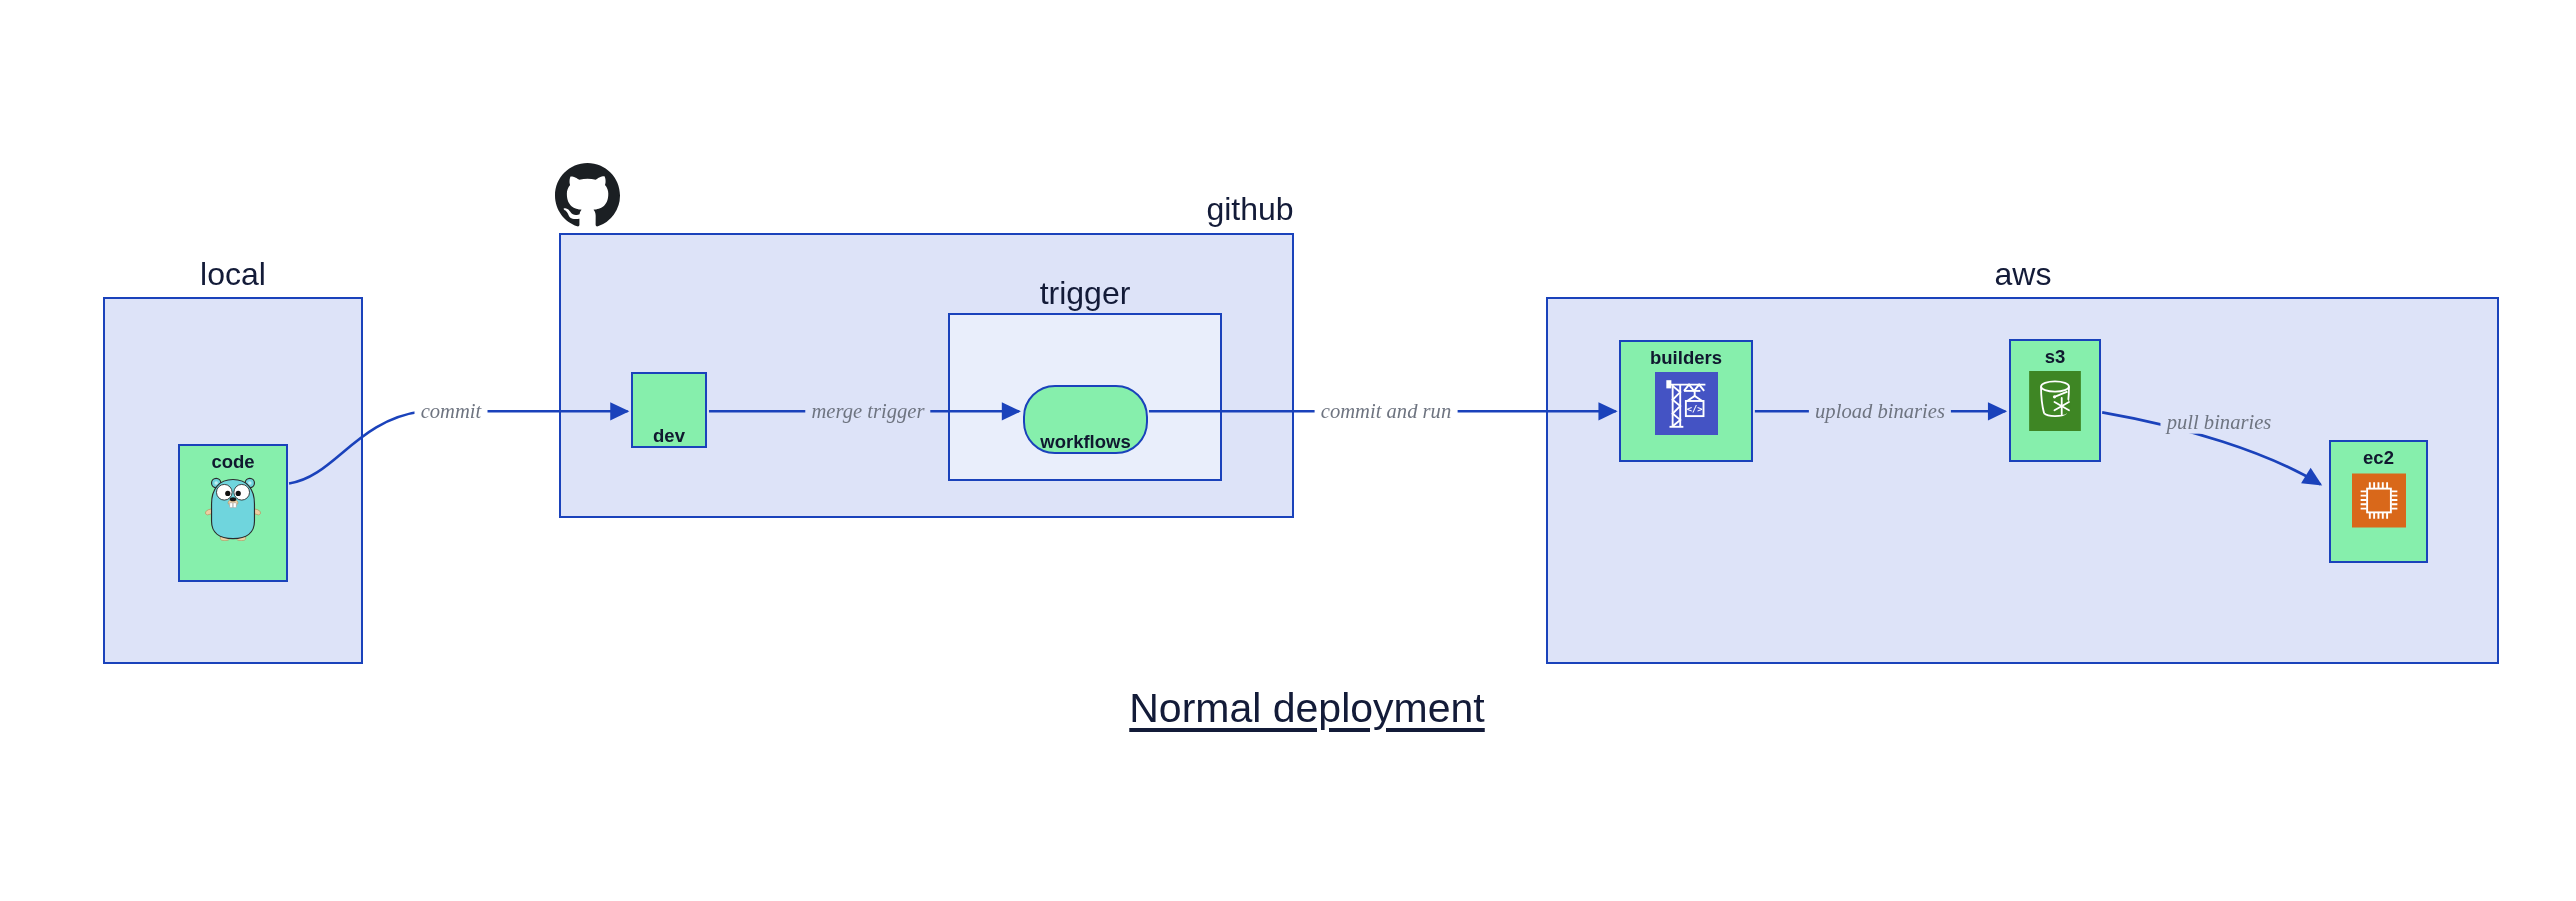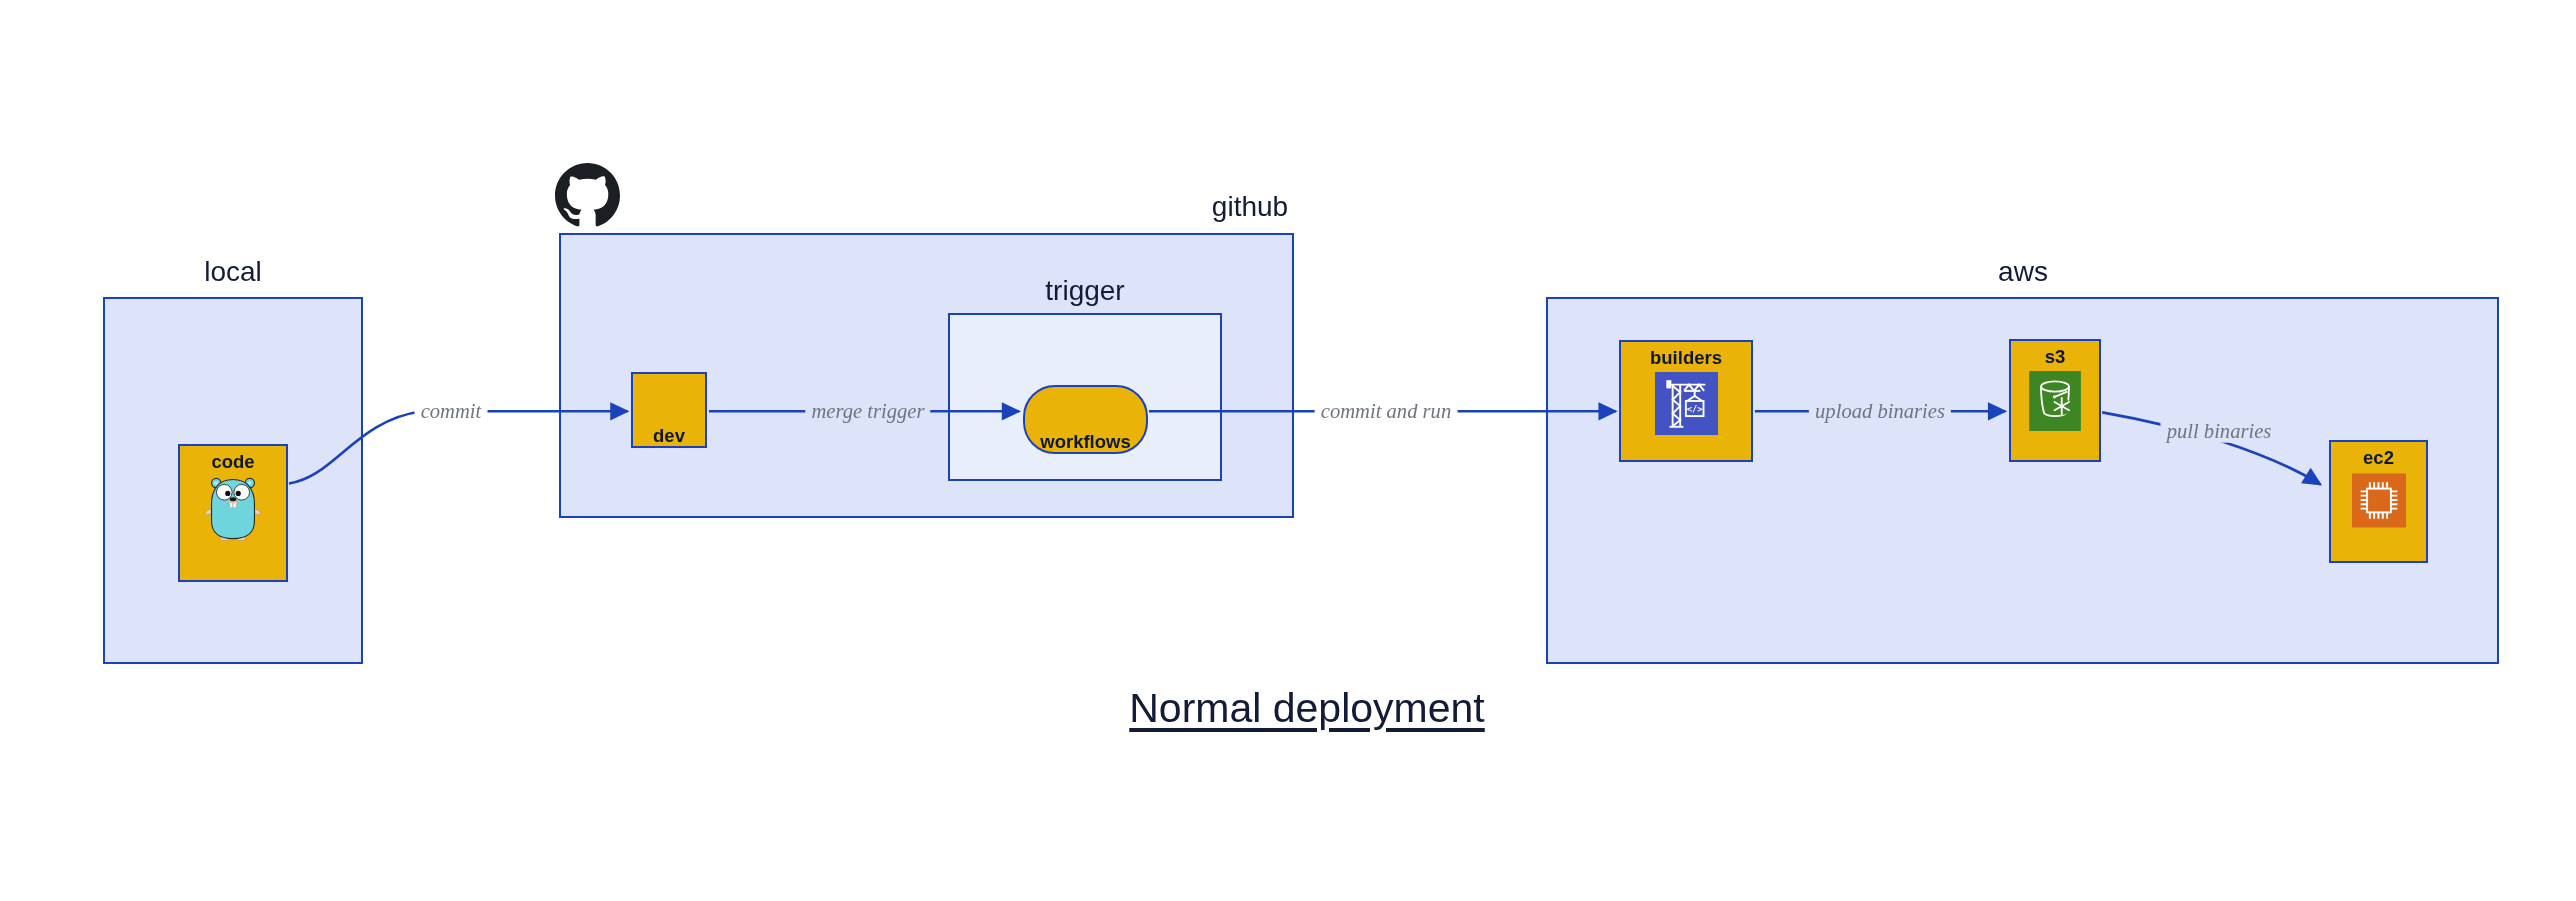--- a/index.html
+++ b/index.html
@@ -1,23 +1,23 @@
 <!DOCTYPE html>
 <html style="font-size:8.2px"><head>
 <meta charset="utf-8">
 <style>
   html,body{margin:0;padding:0;background:#ffffff;}
   body{width:2604px;height:902px;position:relative;font-family:"Liberation Sans",sans-serif;overflow:hidden;}
   .stage{position:absolute;left:0;top:0;width:2604px;height:902px;background:#ffffff;}
 
   .container{position:absolute;background:#dde3f8;border:2.6px solid #1a42bb;box-sizing:border-box;z-index:1;}
   .subcontainer{position:absolute;background:#e9eefb;border:2.6px solid #1a42bb;box-sizing:border-box;z-index:2;}
-  .container-label{position:absolute;transform:translateX(-50%);font-size:28px;font-weight:500;color:#131b38;z-index:2;white-space:nowrap;}
+  .container-label{position:absolute;transform:translateX(-50%);font-size:32px;font-weight:500;color:#131b38;z-index:2;white-space:nowrap;}
 
-  .node{position:absolute;background:#eab308;border:2.6px solid #1a42bb;box-sizing:border-box;z-index:3;
+  .node{position:absolute;background:#86efac;border:2.6px solid #1a42bb;box-sizing:border-box;z-index:3;
         display:flex;flex-direction:column;align-items:center;}
   .node-label{font-weight:bold;font-size:18.5px;color:#10182f;margin-top:6.2px;line-height:1.1;}
   .node.center{justify-content:flex-end;}
   .node.center .node-label{margin-top:0;}
 
   .edges-svg{position:absolute;left:0;top:0;width:2604px;height:902px;z-index:5;pointer-events:none;}
   .edge-label{position:absolute;transform:translate(-50%,-50%);font-style:italic;font-size:20.6px;color:#6e7480;
               padding:0 6.2px;z-index:6;white-space:nowrap;line-height:1.1;font-family:Liberation Serif, serif;}
   .bg-white{background:#ffffff;}
   .bg-fill{background:#dde3f8;}
@@ -159,18 +159,18 @@
       <path d="M 2230 798 L 3136 798" marker-end="url(#arrow)"></path>
       <path d="M 3406 798 L 3892 798" marker-end="url(#arrow)"></path>
       <path d="M 4080 800 C 4240 828, 4400 876, 4504 940" marker-end="url(#arrow)"></path>
     </g>
   </svg>
 
   <div class="edge-label bg-white" style="left:451px;top:411px;">commit</div>
   <div class="edge-label bg-fill" style="left:868px;top:411px;">merge trigger</div>
   <div class="edge-label bg-white" style="left:1386px;top:411px;">commit and run</div>
   <div class="edge-label bg-fill" style="left:1880px;top:411px;">upload binaries</div>
-  <div class="edge-label bg-fill" style="left:2219px;top:422px;margin-top:9px;">pull binaries</div>
+  <div class="edge-label bg-fill" style="left:2219px;top:422px;">pull binaries</div>
 
   <div class="title">Normal deployment</div>
 
 </div>
 
 
 </body></html>

